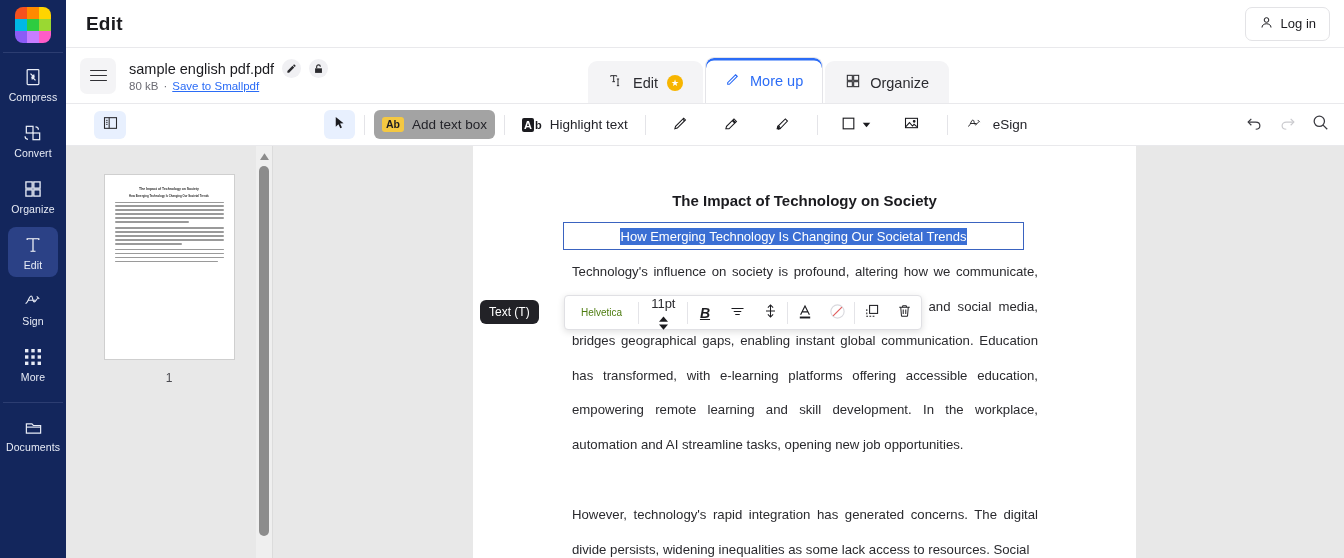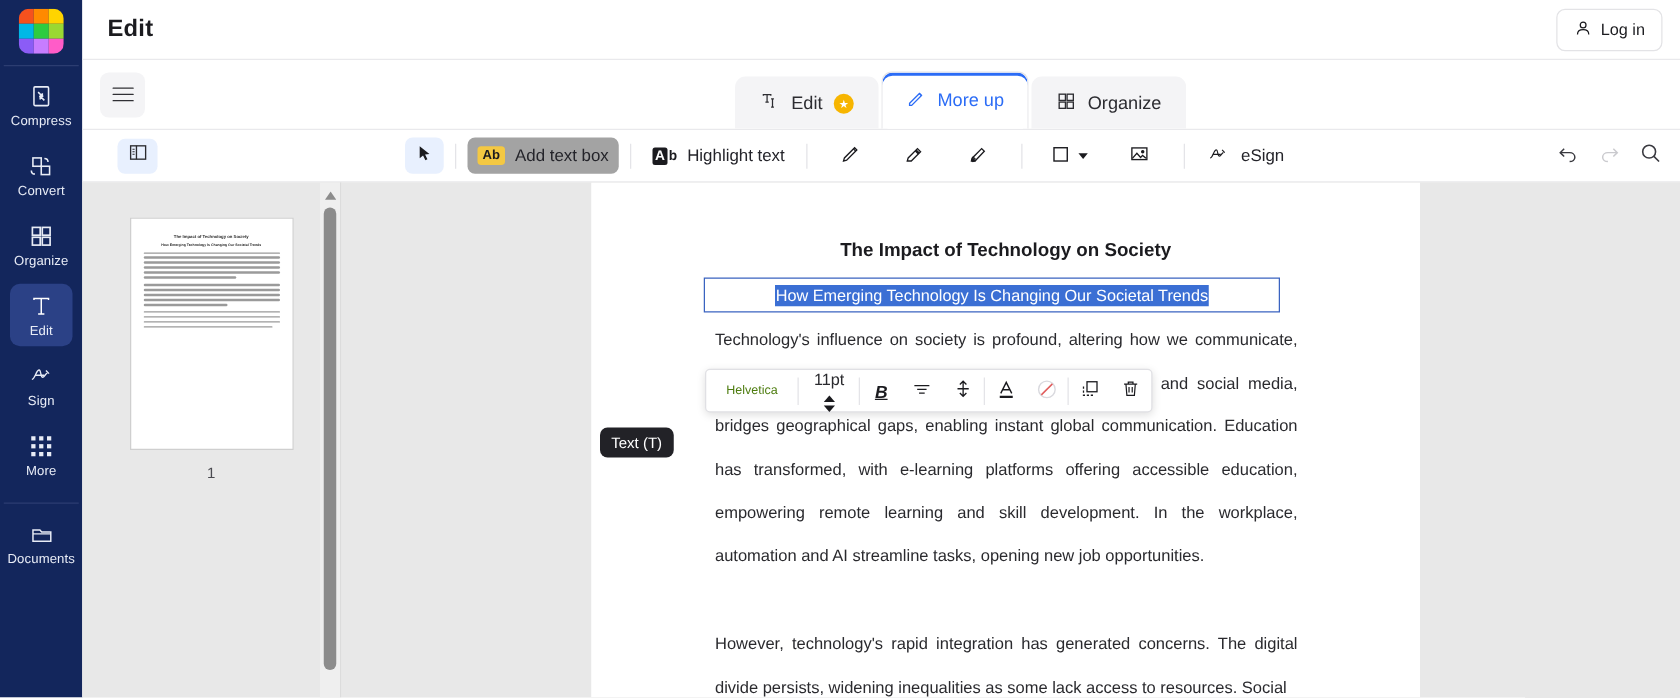--- a/index.html
+++ b/index.html
@@ -207,21 +207,21 @@
   .fmt-sep { width: 1px; height: 22px; background: #e4e4e8; }
   .fmt-btn {
     width: 33px; height: 33px; display: flex; align-items: center; justify-content: center;
     cursor: pointer; font-size: 14px; color: #1b1b1f;
   }
 
   
   .tooltip {
     position: absolute; left: 414px; top: 154px;
     background: #222227; color: #fff; font-size: 12px;
-    padding: 5px 9px; border-radius: 6px; z-index: 50; white-space: nowrap; margin-top: 42px;
+    padding: 5px 9px; border-radius: 6px; z-index: 50; white-space: nowrap;
   }
 </style>
 </head>
 <body>
 
 <div id="app">
 
   <div class="rail">
     <div class="rail-logo" id="logo">
         <div style="background: rgb(245, 81, 30);"></div>
@@ -337,20 +337,41 @@
       </div>
     </div>
 
     <div class="filebar">
       <div class="hamburger">
         <i></i>
         <i></i>
         <i></i>
       </div>
 
+      <div class="fileinfo">
+        <div class="fileinfo-row1">
+          <span class="filename">sample english pdf.pdf</span>
+          <span class="ficon">
+            <svg width="11" height="11" viewBox="0 0 24 24" fill="#2a2a2e">
+              <path d="M3 17.2V21h3.8L18 9.8 14.2 6zM20.7 6.9c.4-.4.4-1 0-1.4l-2.2-2.2c-.4-.4-1-.4-1.4 0l-1.8 1.8 3.6 3.6z"></path>
+            </svg>
+          </span>
+          <span class="ficon">
+            <svg width="11" height="12" viewBox="0 0 24 24" fill="none" stroke="#2a2a2e" stroke-width="2.4">
+              <rect x="4.5" y="10.5" width="15" height="10" fill="#2a2a2e" stroke="none"></rect>
+              <path d="M8 10.5V7a4 4 0 0 1 8 0"></path>
+            </svg>
+          </span>
+        </div>
+        <div class="fileinfo-row2">
+          <span>80 kB</span>
+          <span>·</span>
+          <span class="save-link">Save to Smallpdf</span>
+        </div>
+      </div>
 
       <div class="tabs">
         <div class="tab">
           <span>
             <svg width="16" height="16" viewBox="0 0 24 24" fill="none" stroke="#2c2c31" stroke-width="1.5">
               <path d="M4 5.5V4h9v1.5M8.5 4v9M6.5 13h4"></path>
                 <path d="M15 9v10M13.3 9h3.4M13.3 19h3.4"></path>
             </svg>
           </span>
           <span>Edit</span>

